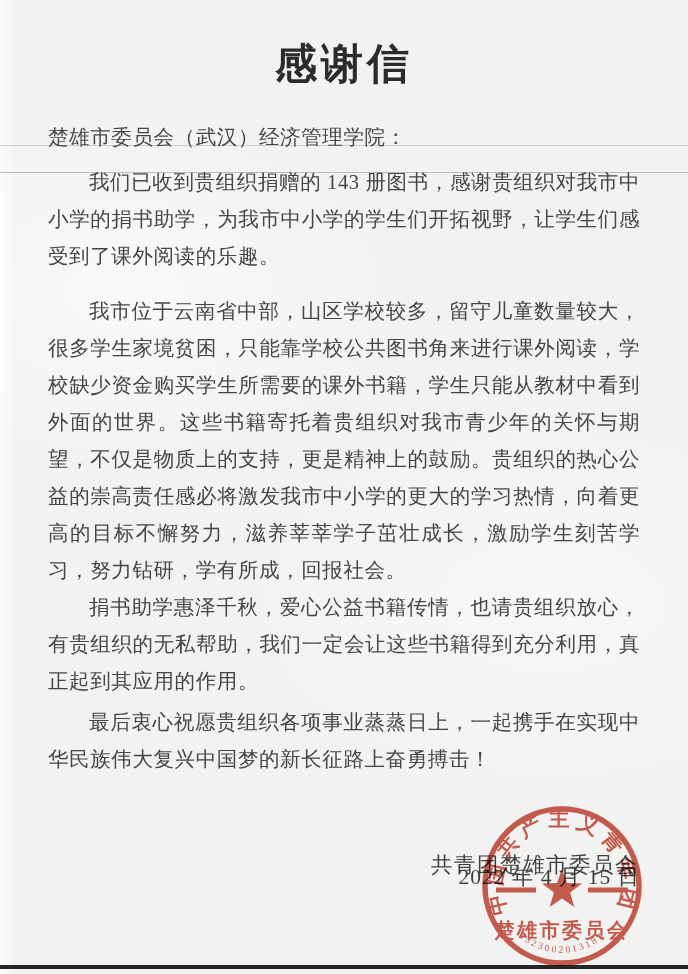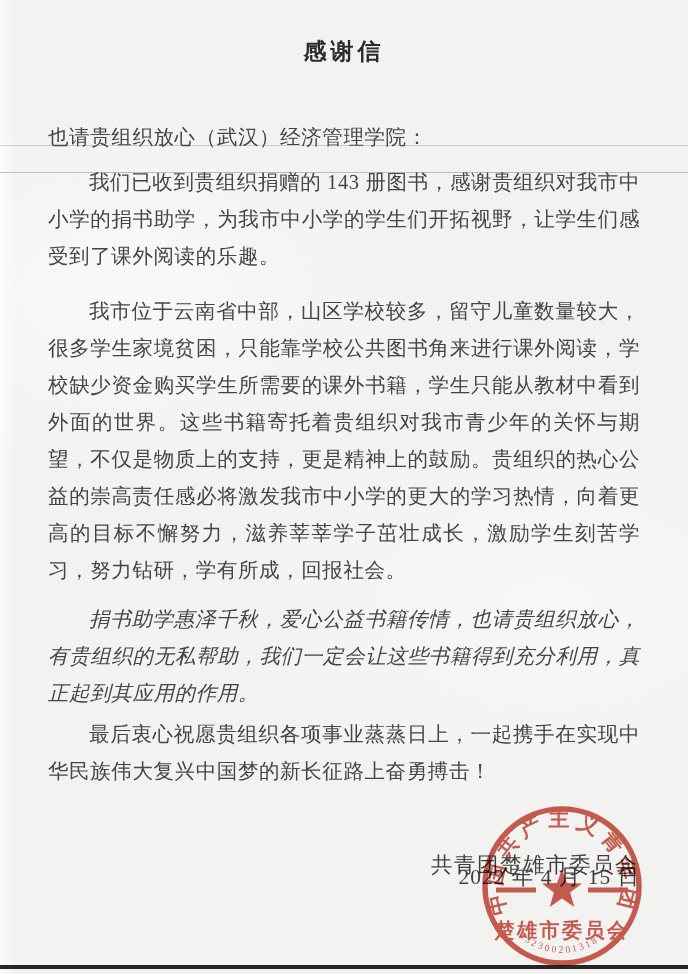--- a/index.html
+++ b/index.html
@@ -35,42 +35,42 @@
     left: 0; top: 965px;
     width: 100%; height: 4px;
     background: #262626;
   }
 
   .title {
     position: absolute;
     top: 36px; left: 0;
     width: 100%;
     text-align: center;
-    font-size: 23px;
+    font-size: 42px;
     font-weight: bold;
     letter-spacing: 4px;
     color: #2b2b2b;
   }
 
   .body-text {
     position: absolute;
     top: 119px;
     left: 48px;
     width: 592px;
     font-size: 20.5px;
     line-height: 37px;
     letter-spacing: 0.6px;
     text-align: justify;
     color: #454545;
   }
   .salutation { margin: 0; }
   .body-text p.para { margin: 0; text-indent: 2em; }
   .body-text p.para:nth-of-type(1) { margin-top: 8px; }
   .body-text p.para:nth-of-type(2) { margin-top: 18px; }
-  .body-text p.para:nth-of-type(3) { margin-top: 12px; font-style: italic; }
+  .body-text p.para:nth-of-type(3) { margin-top: 0; }
   .body-text p.para:nth-of-type(4) { margin-top: 4px; }
 
   .signature {
     position: absolute;
     top: 850px; right: 50px;
     font-size: 21.5px;
     letter-spacing: 1.5px;
     color: #3f3f3f;
     margin-left: 34px;
   }
@@ -98,21 +98,21 @@
 
 <div class="page">
 
   <div class="scanline l1"></div>
   <div class="scanline l2"></div>
   <div class="scan-edge"></div>
 
   <div class="title">感谢信</div>
 
   <div class="body-text">
-    <p class="salutation">也请贵组织放心（武汉）经济管理学院：</p>
+    <p class="salutation">楚雄市委员会（武汉）经济管理学院：</p>
     <div>
         <p class="para">我们已收到贵组织捐赠的 143 册图书，感谢贵组织对我市中小学的捐书助学，为我市中小学的学生们开拓视野，让学生们感受到了课外阅读的乐趣。</p>
         <p class="para">我市位于云南省中部，山区学校较多，留守儿童数量较大，很多学生家境贫困，只能靠学校公共图书角来进行课外阅读，学校缺少资金购买学生所需要的课外书籍，学生只能从教材中看到外面的世界。这些书籍寄托着贵组织对我市青少年的关怀与期望，不仅是物质上的支持，更是精神上的鼓励。贵组织的热心公益的崇高责任感必将激发我市中小学的更大的学习热情，向着更高的目标不懈努力，滋养莘莘学子茁壮成长，激励学生刻苦学习，努力钻研，学有所成，回报社会。</p>
         <p class="para">捐书助学惠泽千秋，爱心公益书籍传情，也请贵组织放心，有贵组织的无私帮助，我们一定会让这些书籍得到充分利用，真正起到其应用的作用。</p>
         <p class="para">最后衷心祝愿贵组织各项事业蒸蒸日上，一起携手在实现中华民族伟大复兴中国梦的新长征路上奋勇搏击！</p>
       </div>
   </div>
 
   <div class="signature">共青团楚雄市委员会</div>
   <div class="date">2022 年 4 月 15 日</div>

